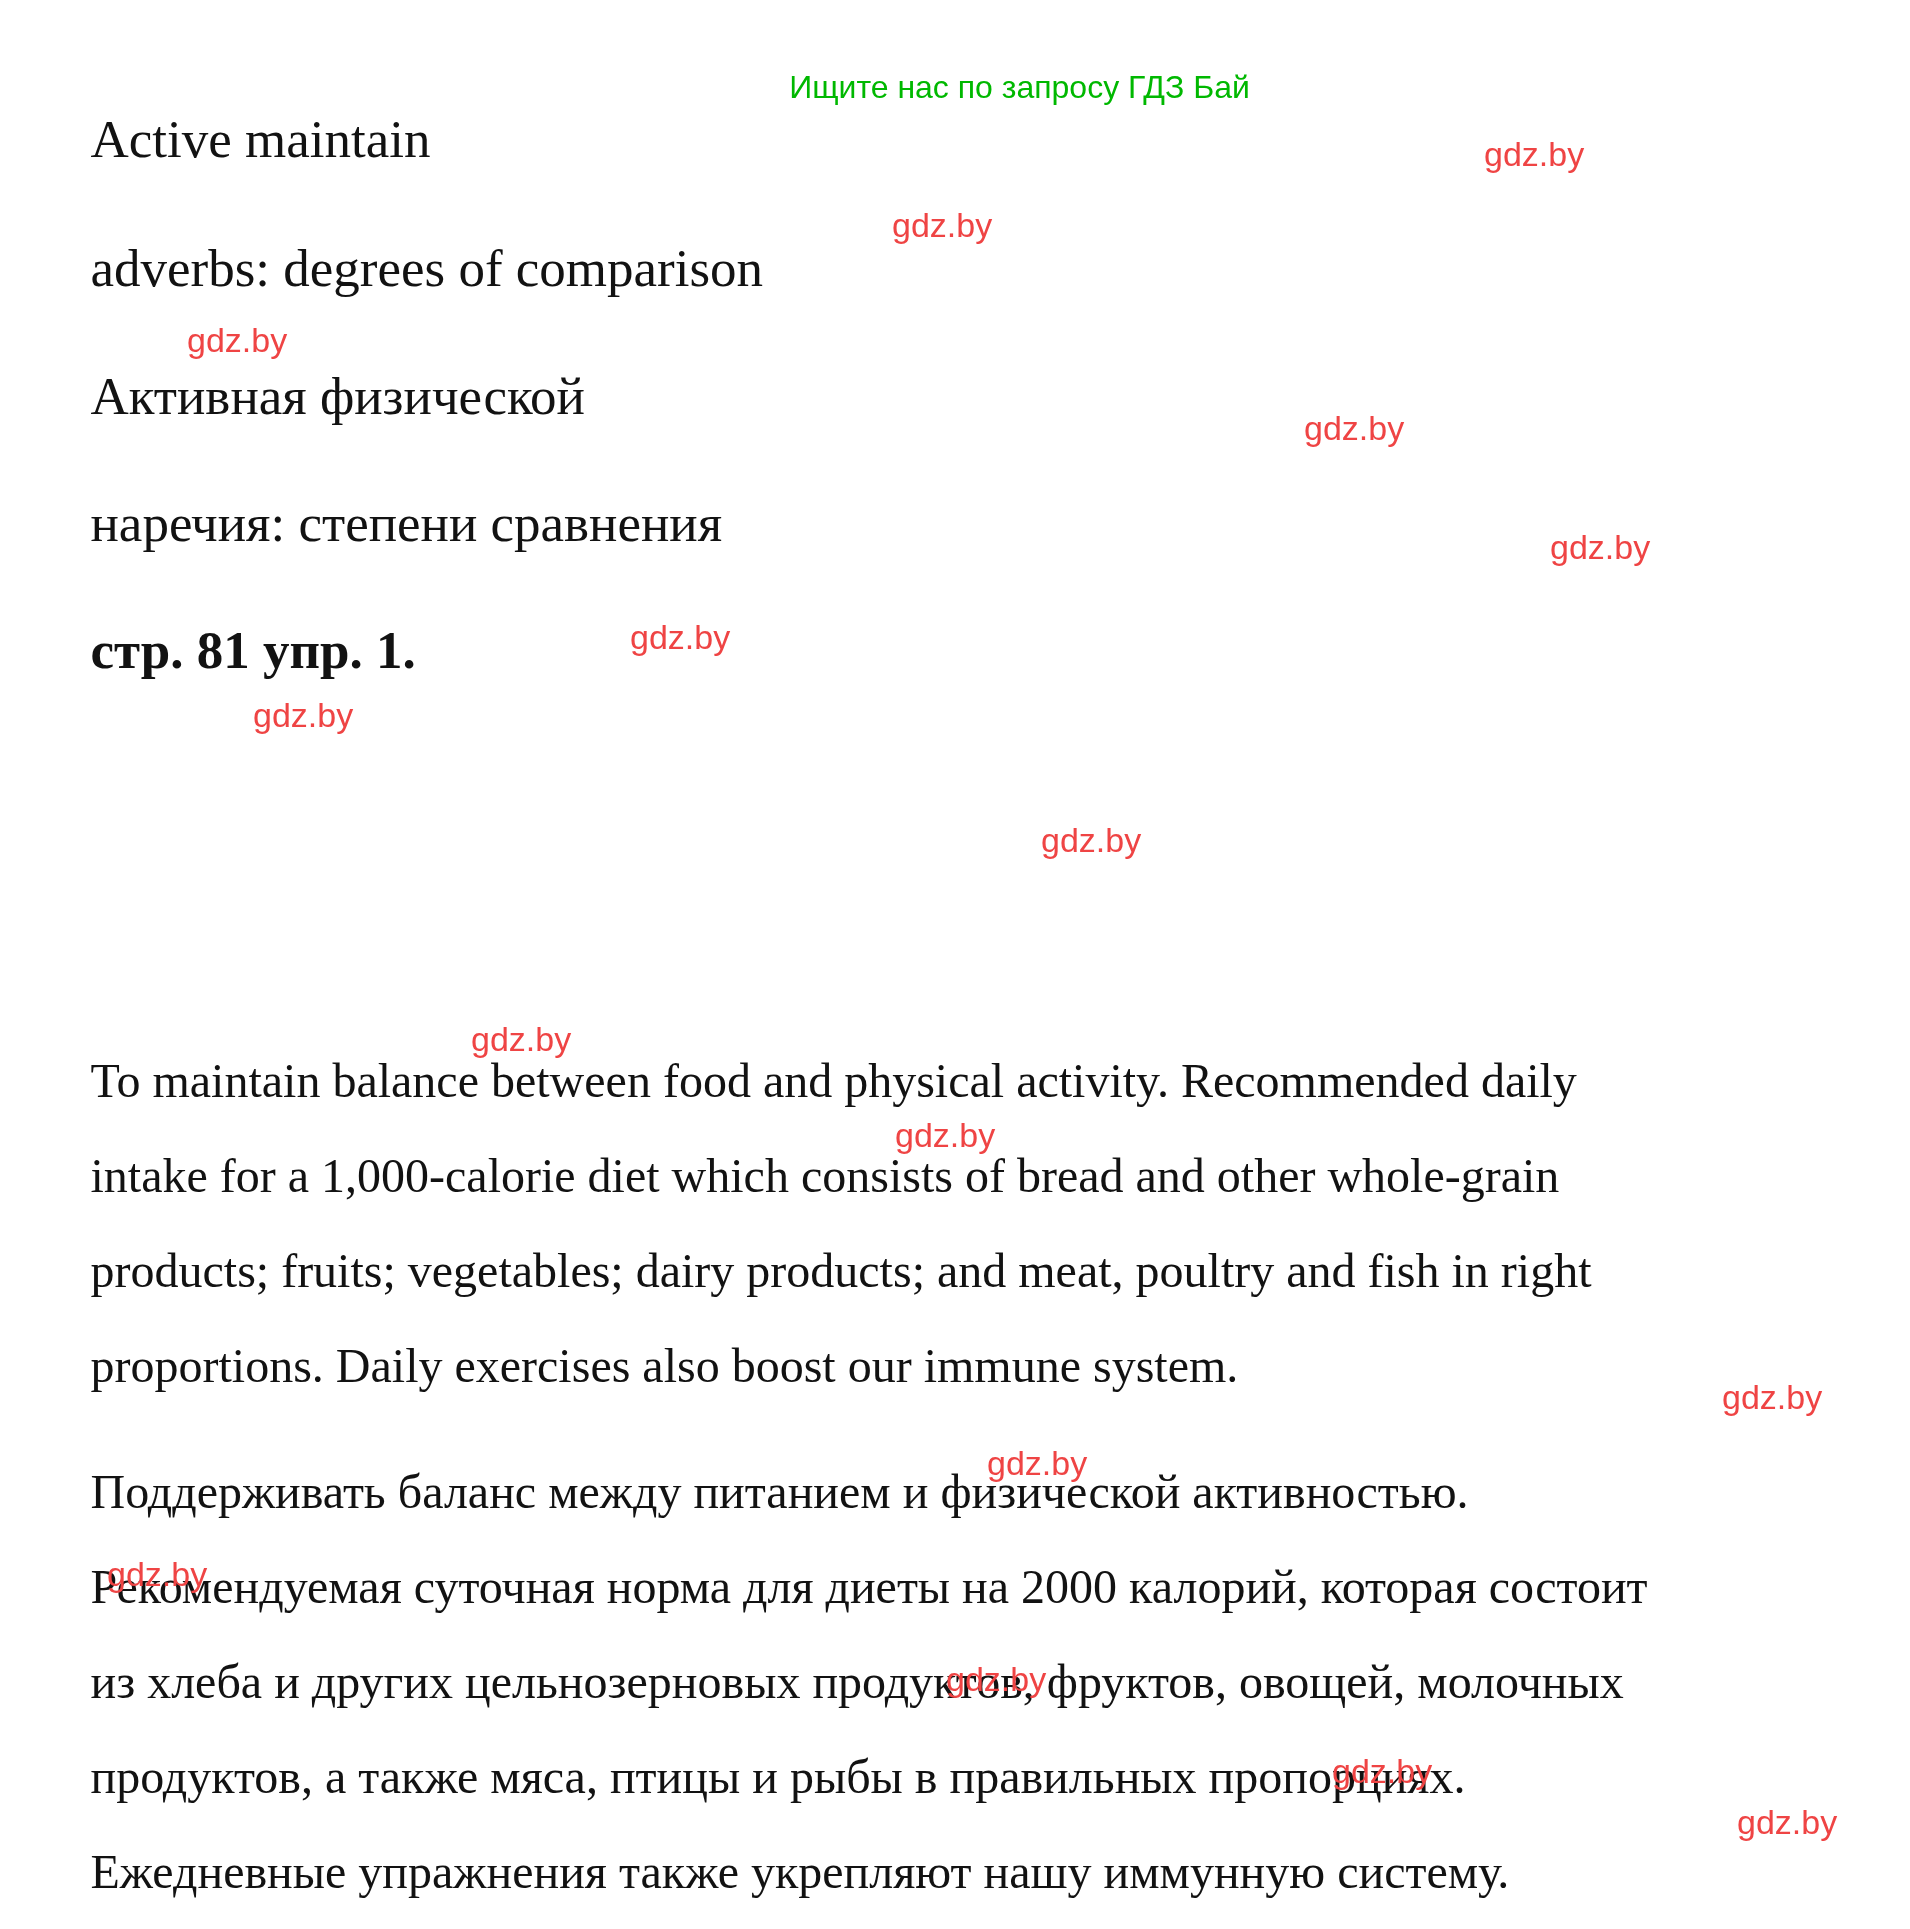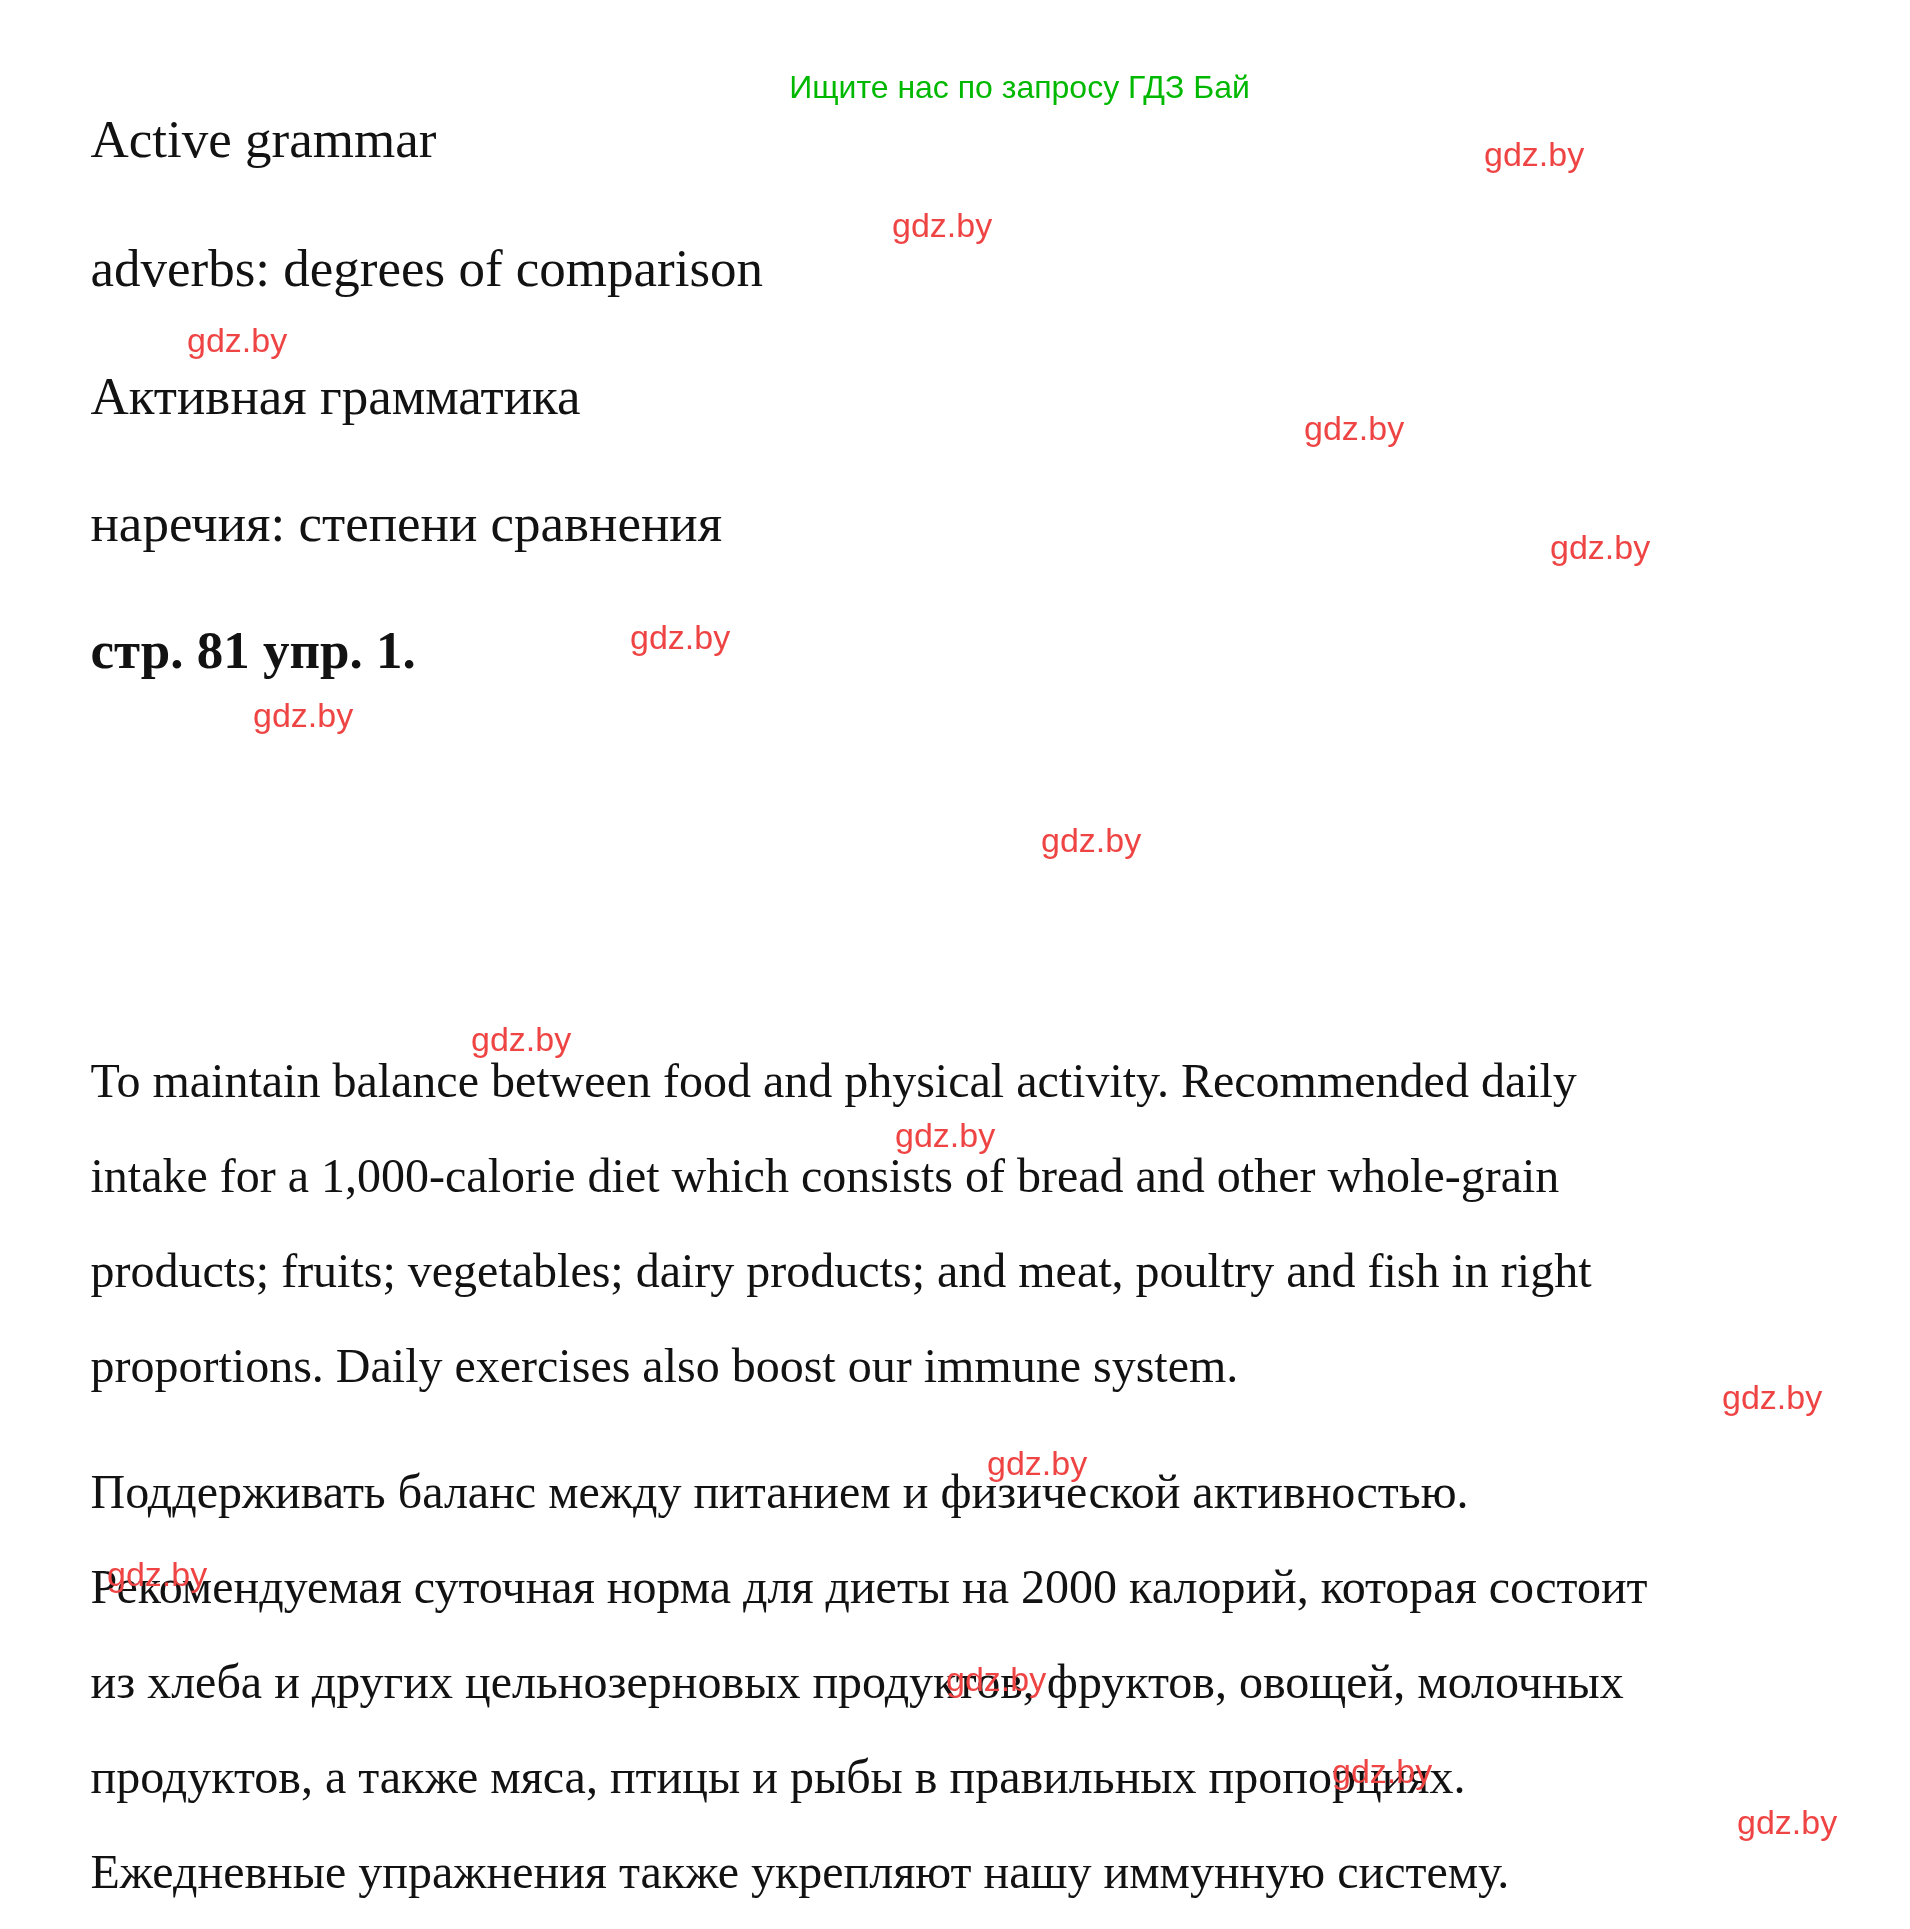--- a/index.html
+++ b/index.html
@@ -55,25 +55,25 @@
     font-size: 35px;
   }
 </style>
 </head>
 <body>
 
 <div class="page">
 
   <div class="banner" style="color: rgb(0, 184, 0);">Ищите нас по запросу ГДЗ Бай</div>
 
-  <div class="heading" style="top:45px;">Active grammar</div>
+  <div class="heading" style="top:45px;">Active maintain</div>
 
   <div class="heading" style="top:174px;">adverbs: degrees of comparison</div>
 
-  <div class="heading" style="top:302px;">Активная грамматика</div>
+  <div class="heading" style="top:302px;">Активная физической</div>
 
   <div class="heading" style="top:429px;">наречия: степени сравнения</div>
 
   <div class="heading heading--bold" style="top:556px;">стр. 81 упр. 1.</div>
 
 
   <div class="para" style="top:969px;">To maintain balance between food and physical activity. Recommended daily
 intake for a 1,000-calorie diet which consists of bread and other whole-grain
 products; fruits; vegetables; dairy products; and meat, poultry and fish in right
 proportions. Daily exercises also boost our immune system.</div>

